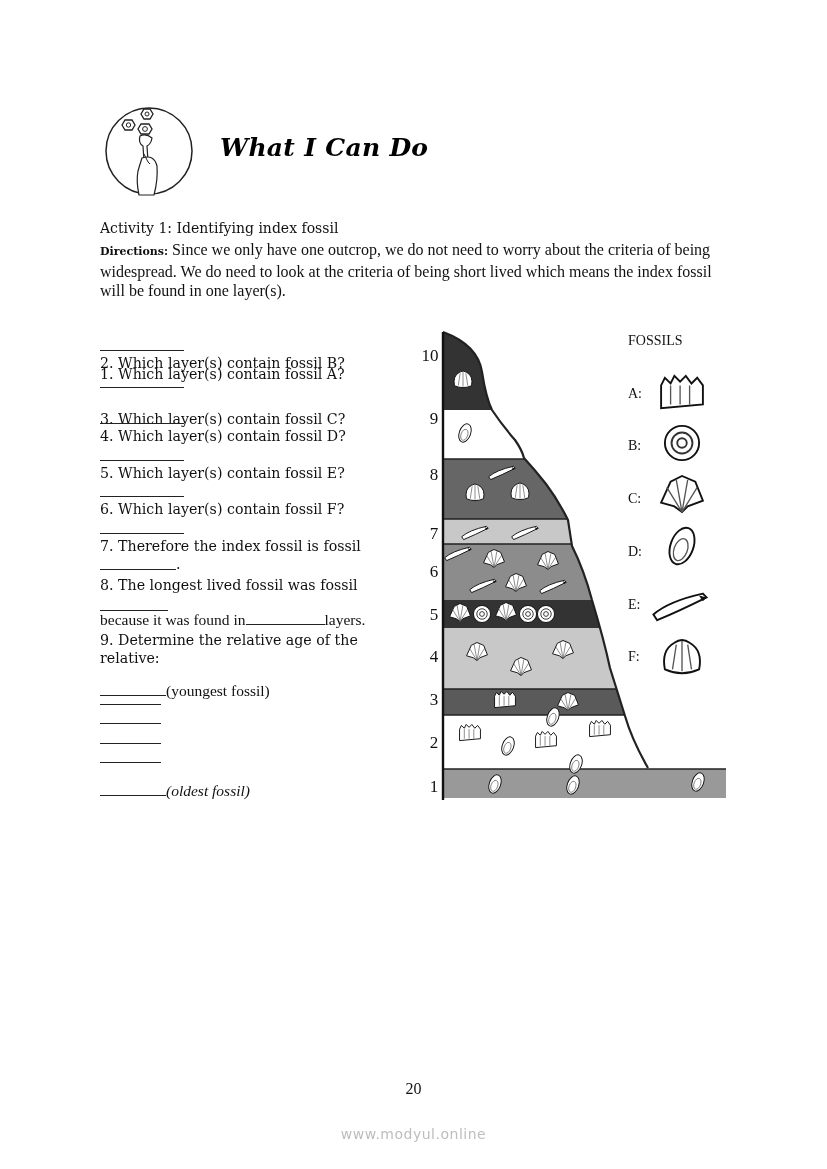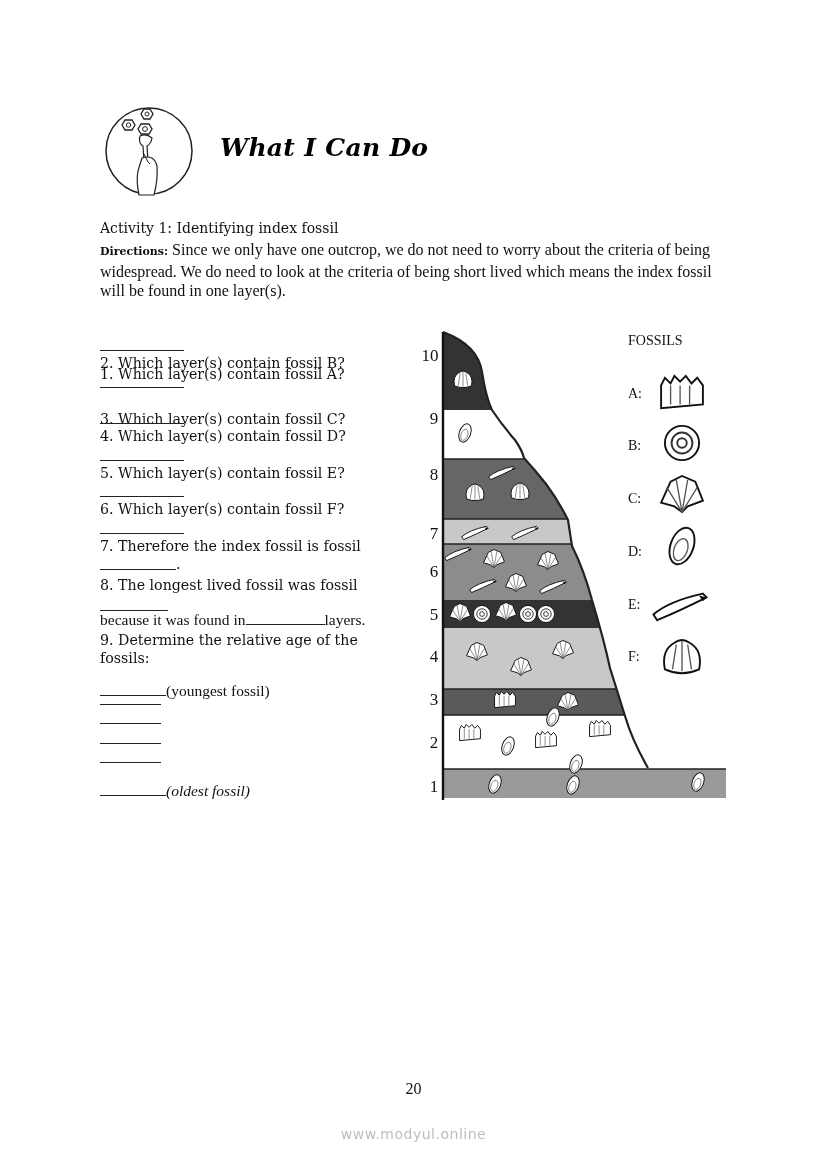--- a/index.html
+++ b/index.html
@@ -60,21 +60,21 @@
 <div class="bl" style="top:533px; width:84px;"></div>
 <div class="abs q" style="top:537px;">7. Therefore the index fossil is fossil</div>
 <div class="bl" style="top:569px; width:76px;"></div>
 <div class="abs q" style="top:555px; left:176px;">.</div>
 <div class="abs q" style="top:576px;">8. The longest lived fossil was fossil</div>
 <div class="bl" style="top:610px; width:68px;"></div>
 <div class="abs q sfont" style="top:611px;">
   <span>because it was found in</span><span class="blank" style="width:79px;"></span><span>layers.</span>
 </div>
 <div class="abs q" style="top:631px;">9. Determine the relative age of the</div>
-<div class="abs q" style="top:649px;">fossils:</div>
+<div class="abs q" style="top:649px;">relative:</div>
 <div class="abs q sfont" style="top:669px;margin-top:13px;">
   <span class="blank" style="width:66px;"></span><span>(youngest fossil)</span>
 </div>
 <div class="bl" style="top:704px; width:61px;"></div>
 <div class="bl" style="top:723px; width:61px;"></div>
 <div class="bl" style="top:743px; width:61px;"></div>
 <div class="bl" style="top:762px; width:61px;"></div>
 <div class="abs q sfont" style="top:782px;font-style:italic;">
   <span class="blank" style="width:66px;"></span><span>(oldest fossil)</span>
 </div>

